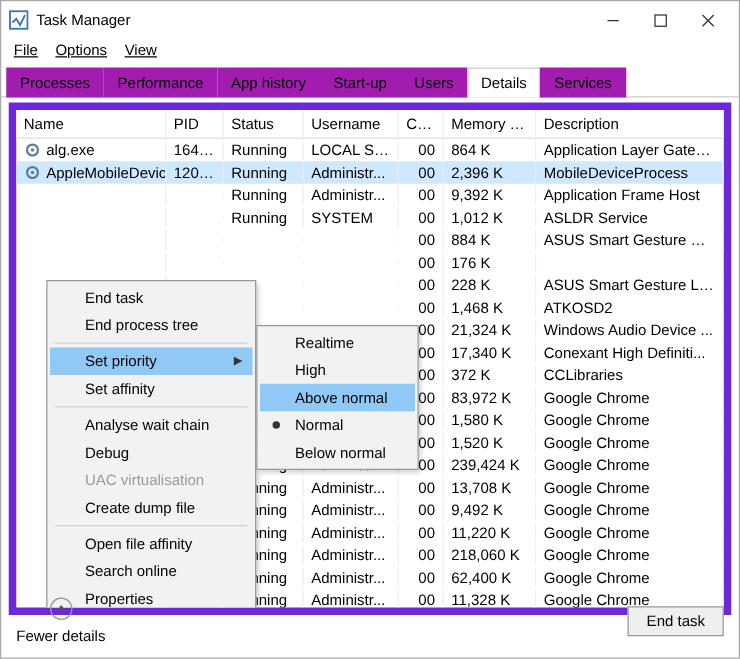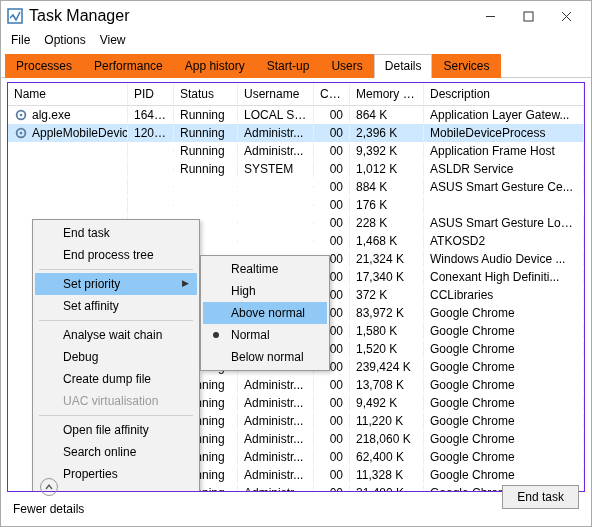--- a/index.html
+++ b/index.html
@@ -1,28 +1,28 @@
 <!DOCTYPE html>
 <html><head>
 <meta charset="utf-8">
 <style>
 * { margin: 0; padding: 0; box-sizing: border-box; font-family: "Segoe UI", Tahoma, sans-serif; font-size: 12px; }
 body { background: #fff; width: 592px; height: 527px; border: 1px solid #aaa; position: relative; overflow: hidden; }
 .titlebar { display: flex; align-items: center; height: 30px; padding: 0 6px; }
 .title-icon { width: 16px; height: 16px; margin-right: 6px; }
-.title-text { flex: 1; font-size: 16px; color: #000; }
+.title-text { flex: 1; font-size: 12px; color: #000; }
 .win-controls { display: flex; }
 .win-btn { width: 38px; height: 28px; display: flex; align-items: center; justify-content: center; color: #333; }
 .win-btn svg { width: 11px; height: 11px; }
 .menubar { display: flex; gap: 14px; padding: 2px 10px 4px; }
-.menubar span { color: #000; }
+.menubar span { color: #000; text-decoration: underline; }
 .tabrow { display: flex; border-bottom: 1px solid #ccc; padding: 0 4px; margin-top: 2px; }
-.tab { padding: 4px 10px 5px; border: 1px solid transparent; border-bottom: none; position: relative; top: 1px; background: #f97316; }
+.tab { padding: 4px 10px 5px; border: 1px solid transparent; border-bottom: none; position: relative; top: 1px; background: #a21caf; }
 .tab.active { border-color: #ccc; background: #fff; }
-.grid { position: relative; margin: 4px 6px 0 6px; border: 1px solid #6d28d9; height: 410px; overflow: hidden; }
+.grid { position: relative; margin: 4px 6px 0 6px; border: 6px solid #6d28d9; height: 410px; overflow: hidden; }
 .cols { display: flex; border-bottom: 1px solid #ddd; background: #fff; }
 .col { padding: 4px 6px; border-right: 1px solid #eee; white-space: nowrap; overflow: hidden; text-overflow: ellipsis; }
 .c-name { width: 120px; }
 .c-pid { width: 46px; text-align: left; }
 .c-status { width: 64px; }
 .c-user { width: 76px; }
 .c-cpu { width: 36px; text-align: right; }
 .c-mem { width: 74px; text-align: left; }
 .c-desc { flex: 1; }
 .rows { }
@@ -403,22 +403,22 @@
     <div class="ctx-item">End process tree</div>
     <div class="ctx-sep"></div>
     <div class="ctx-item highlight">
       <span>Set priority</span>
       <span class="ctx-arrow">▶</span>
     </div>
     <div class="ctx-item">Set affinity</div>
     <div class="ctx-sep"></div>
     <div class="ctx-item">Analyse wait chain</div>
     <div class="ctx-item">Debug</div>
+    <div class="ctx-item disabled">UAC virtualisation</div>
     <div class="ctx-item">Create dump file</div>
-    <div class="ctx-item disabled">UAC virtualisation</div>
     <div class="ctx-sep"></div>
     <div class="ctx-item">Open file affinity</div>
     <div class="ctx-item">Search online</div>
     <div class="ctx-item">Properties</div>
     <div class="ctx-item">Go to service(s)</div>
   </div>
 
   <div class="ctx-menu sub">
     <div class="ctx-item">Realtime</div>
     <div class="ctx-item">High</div>

